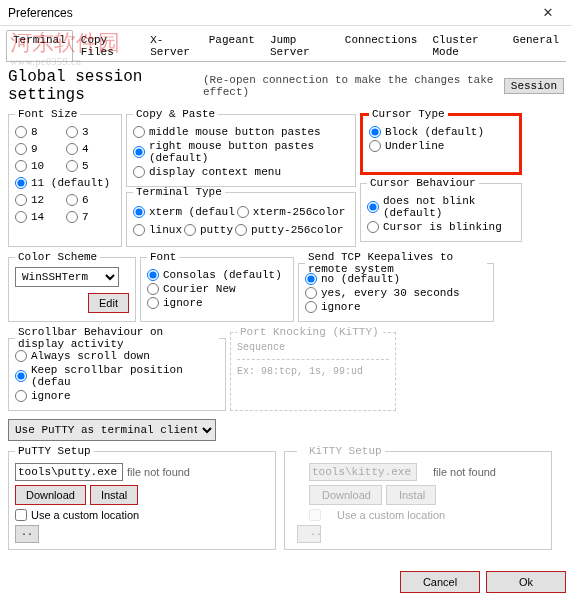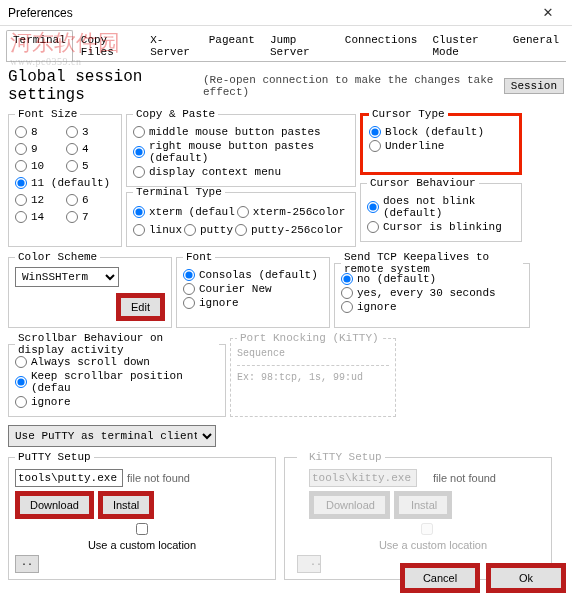--- a/index.html
+++ b/index.html
@@ -25,42 +25,42 @@
 .fs-fontsize { width: 114px; }
 .fs-copypaste { width: 230px; }
 .fs-cursortype { width: 162px; border: 3px solid #e20; }
 .radio-row { display: flex; align-items: center; gap: 2px; margin: 2px 0; }
 input[type=radio] { margin: 0 2px 0 0; width: 12px; height: 12px; }
 .fontsize-grid { display: grid; grid-template-columns: 1fr 1fr; gap: 1px 2px; }
 .fs-terminaltype { width: 230px; margin-top: -1px; }
 .fs-cursorbeh { width: 162px; margin-top: 2px; }
 .tt-row { display: flex; gap: 2px; align-items: center; margin: 2px 0; white-space: nowrap; overflow: hidden; }
 .row2 { display: flex; gap: 4px; margin-top: 4px; flex-wrap: wrap; }
-.fs-colorscheme { width: 164px; }
+.fs-colorscheme { width: 128px; }
 .fs-font { width: 154px; }
 .fs-keepalive { width: 196px; }
 select, input[type=text] { font-family: inherit; font-size: 11px; border: 1px solid #7a7a7a; padding: 1px 2px; background: #fff; }
 .combo { width: 104px; height: 20px; }
-.edit-btn, .btn { background: #e1e1e1; border: 5px solid #b91c1c; padding: 3px 10px; font-family: "Segoe UI", sans-serif; font-size: 11px; cursor: pointer; }
+.edit-btn, .btn { background: #e1e1e1; border: 1px solid #b91c1c; padding: 3px 10px; font-family: "Segoe UI", sans-serif; font-size: 11px; cursor: pointer; }
 .edit-btn { margin-top: 6px; }
 .row3 { display: flex; gap: 4px; margin-top: 4px; }
 .fs-scrollbar { width: 218px; }
 .fs-portknock { width: 166px; border: 1px dashed #ccc; }
 .fs-portknock legend, .fs-portknock .pk-body { color: #aaa; }
 .pk-body { font-size: 10px; }
 .client-combo { margin-top: 8px; width: 208px; height: 22px; background: #e8e8e8; }
 .row4 { display: flex; gap: 8px; margin-top: 4px; }
 .fs-putty { width: 268px; }
 .fs-kitty { width: 268px; }
 .fs-kitty, .fs-kitty * { color: #aaa; padding-left: 12px; }
 .path-row { display: flex; align-items: center; gap: 4px; margin: 2px 0; }
 .path-input { width: 108px; height: 18px; }
 .notfound { font-family: "Segoe UI", sans-serif; font-size: 11px; color: #666; }
 .btn-row { display: flex; gap: 4px; margin: 4px 0; }
-.chk-row { display: flex; align-items: center; gap: 4px; margin: 4px 0; font-family: "Segoe UI", sans-serif; flex-direction: column; }
+.chk-row { display: flex; align-items: center; gap: 4px; margin: 4px 0; font-family: "Segoe UI", sans-serif; }
 input[type=checkbox] { width: 12px; height: 12px; }
 .browse-btn { background: #e1e1e1; border: 1px solid #adadad; width: 24px; height: 18px; font-size: 10px; cursor: pointer; text-align: center; line-height: 14px; }
 .fs-kitty .path-input, .fs-kitty .browse-btn, .fs-kitty .btn { background: #efefef; color: #aaa; border-color: #d0d0d0; }
 .fs-kitty input[type=checkbox] { opacity: 0.5; }
 .footer { position: absolute; bottom: 4px; right: 6px; display: flex; gap: 6px; }
 .footer .btn { width: 80px; padding: 4px 0; text-align: center; }
 .ka-legend { white-space: normal; line-height: 1.1; }
 </style>
 </head>
 <body>

